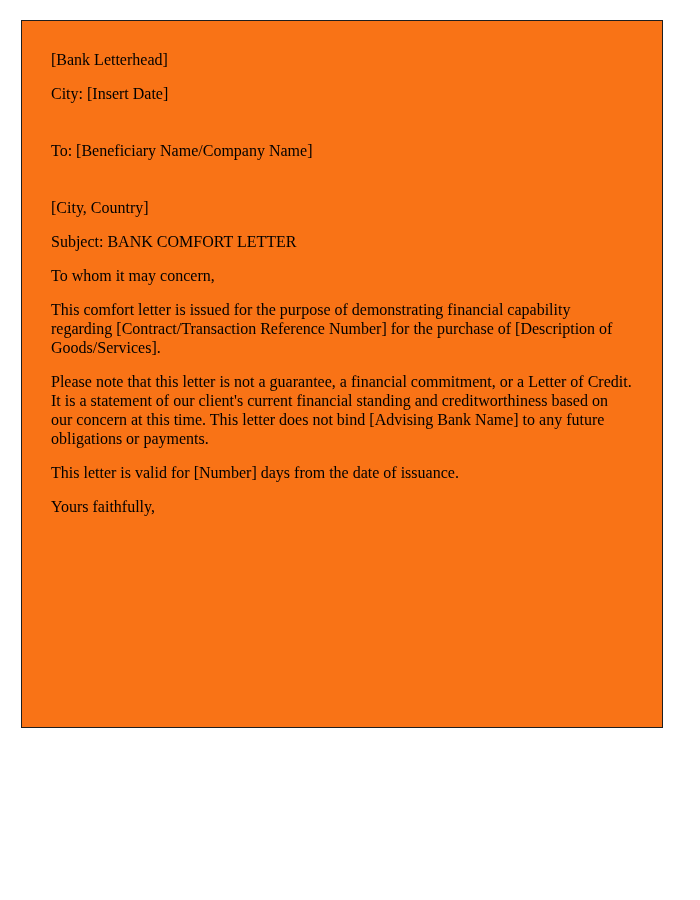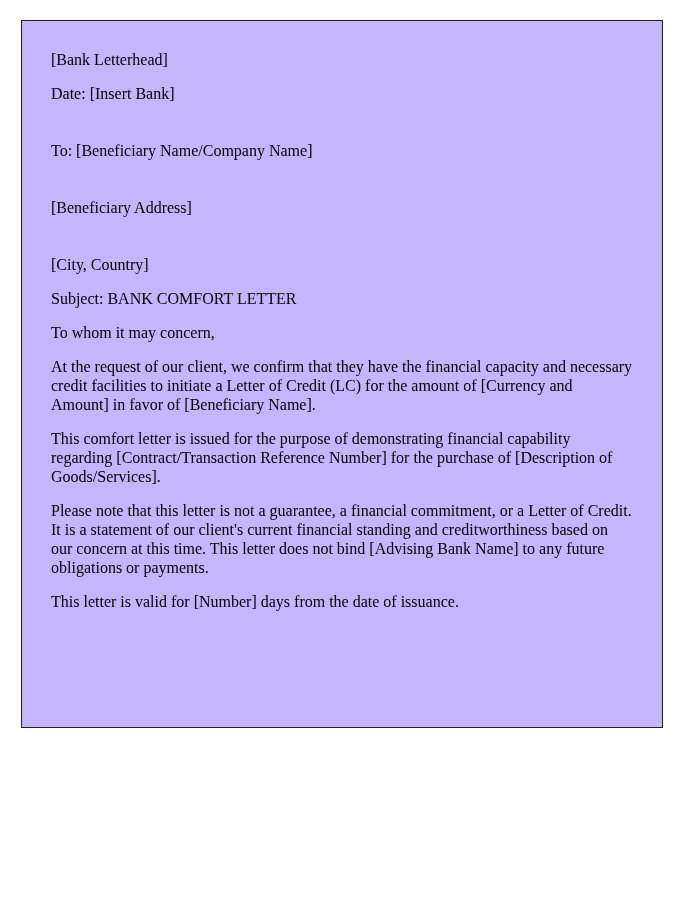--- a/index.html
+++ b/index.html
@@ -15,21 +15,21 @@
     color: #000000;
   }
   .letter-frame {
     position: absolute;
     left: 21px;
     top: 20px;
     width: 642px;
     height: 708px;
     box-sizing: border-box;
     border: 1px solid #1f1f1f;
-    background: #c4b5fd;
+    background: #f97316;
     padding: 29px 29px 0 29px;
     font-size: 16px;
     line-height: 19px;
     overflow: hidden;
   }
   .letter-frame p {
     margin: 0 0 15px 0;
   }
   .subject {
     font-weight: normal;
@@ -38,35 +38,34 @@
     display: block;
     margin-top: 38px;
   }
 </style>
 </head>
 <body>
 
 <div class="letter-frame">
   <p>[Bank Letterhead]</p>
 
-  <p>Date: [Insert Bank]</p>
+  <p>City: [Insert Date]</p>
 
   <p class="block-lines">
     <span>To: [Beneficiary Name/Company Name]</span>
-    <span>[Beneficiary Address]</span>
     <span>[City, Country]</span>
   </p>
 
   <p class="subject">Subject: BANK COMFORT LETTER</p>
 
   <p>To whom it may concern,</p>
 
 
-  <p>At the request of our client, we confirm that they have the financial capacity and necessary credit facilities to initiate a Letter of Credit (LC) for the amount of [Currency and Amount] in favor of [Beneficiary Name].</p>
 
   <p>This comfort letter is issued for the purpose of demonstrating financial capability regarding [Contract/Transaction Reference Number] for the purchase of [Description of Goods/Services].</p>
 
   <p>Please note that this letter is not a guarantee, a financial commitment, or a Letter of Credit. It is a statement of our client's current financial standing and creditworthiness based on our concern at this time. This letter does not bind [Advising Bank Name] to any future obligations or payments.</p>
 
   <p>This letter is valid for [Number] days from the date of issuance.</p>
 
+  <p>Yours faithfully,</p>
 
 </div>
 
 </body></html>

